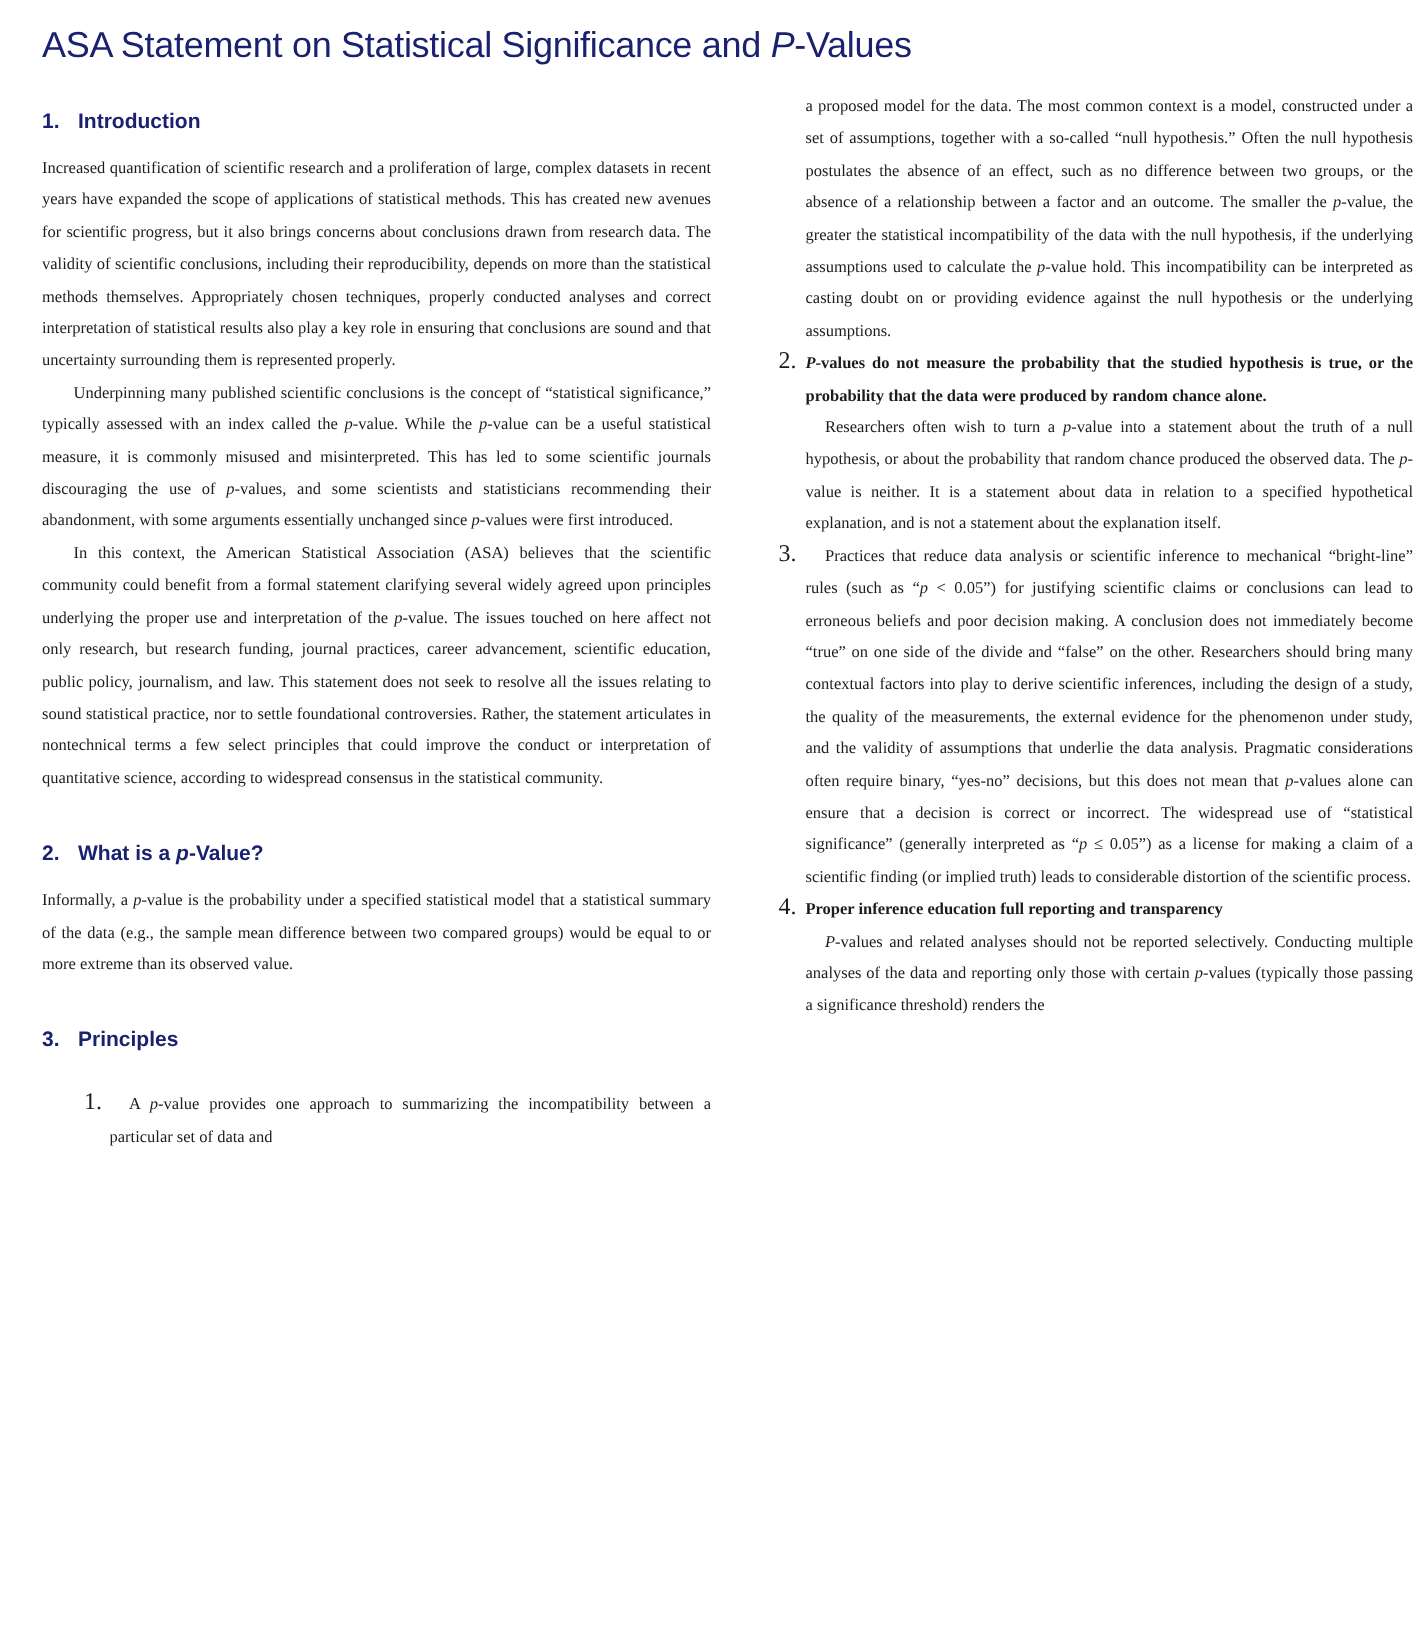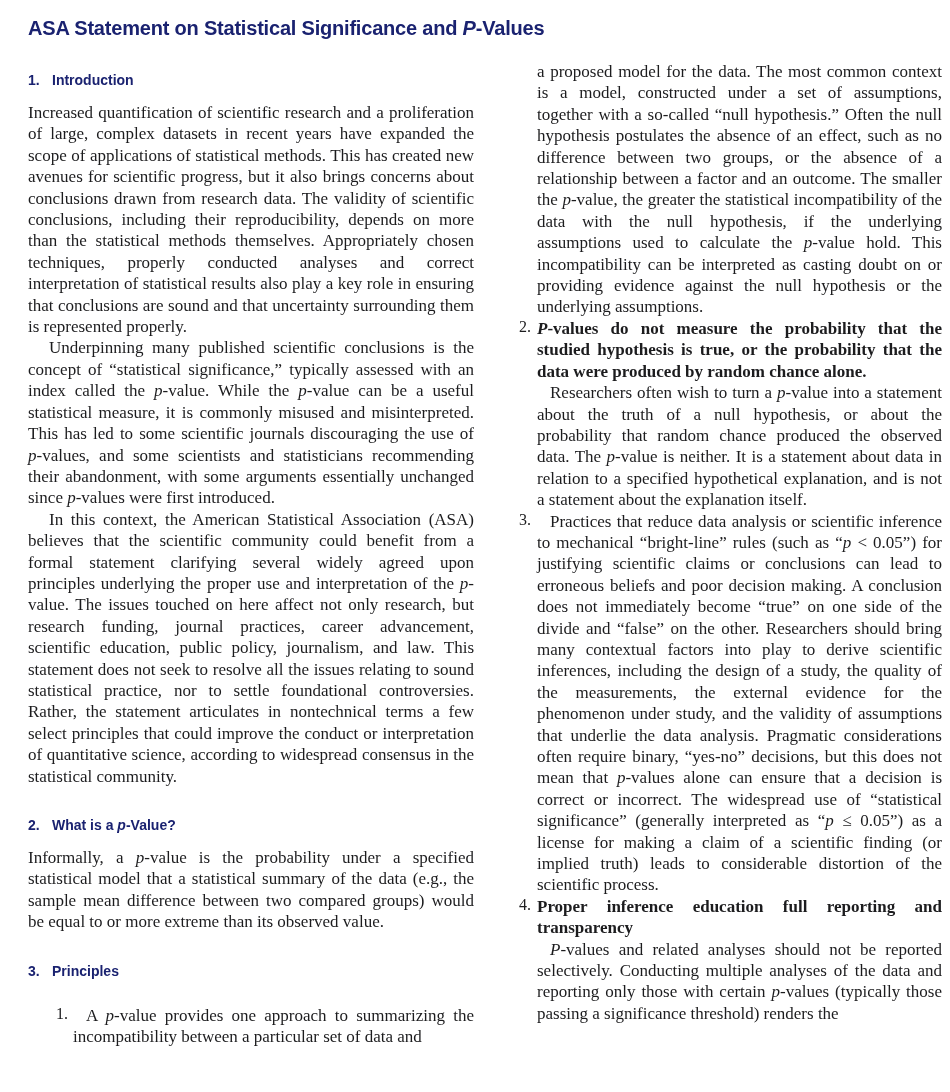--- a/index.html
+++ b/index.html
@@ -11,29 +11,29 @@
   }
   .page {
     position: relative;
     width: 950px; height: 1092px;
     background: var(--page-bg, #ffffff);
     overflow: hidden;
   }
   h1.doc-title {
     position: absolute; left: 28px; top: 17px; width: 900px;
     font-family: "Liberation Sans", sans-serif;
-    font-weight: bold; font-size: 20px; letter-spacing: -0.2px;
+    font-weight: normal; font-size: 24px; letter-spacing: -0.2px;
     color: var(--heading-color, #1a2270);
   }
   .col { position: absolute; top: 0; }
   .col-left  { left: 28px;  top: 52px; width: 446px; }
   .col-right { left: 519px; top: 61px; width: 423px; }
 
   .body-text, .para, .pbody, .ptitle, .pcont {
-    font-size: 17px; line-height: 21.4px;
+    font-size: 11px; line-height: 21.4px;
     text-align: justify; hyphens: auto; -webkit-hyphens: auto;
   }
   h2.sec {
     font-family: "Liberation Sans", sans-serif;
     font-weight: bold; font-size: 14px;
     color: var(--heading-color, #1a2270);
     margin: 28px 0 12px 0; line-height: 20px;
   }
   h2.sec:first-child { margin-top: 18px; }
   h2.sec .secnum { display: inline-block; min-width: 24px; }

